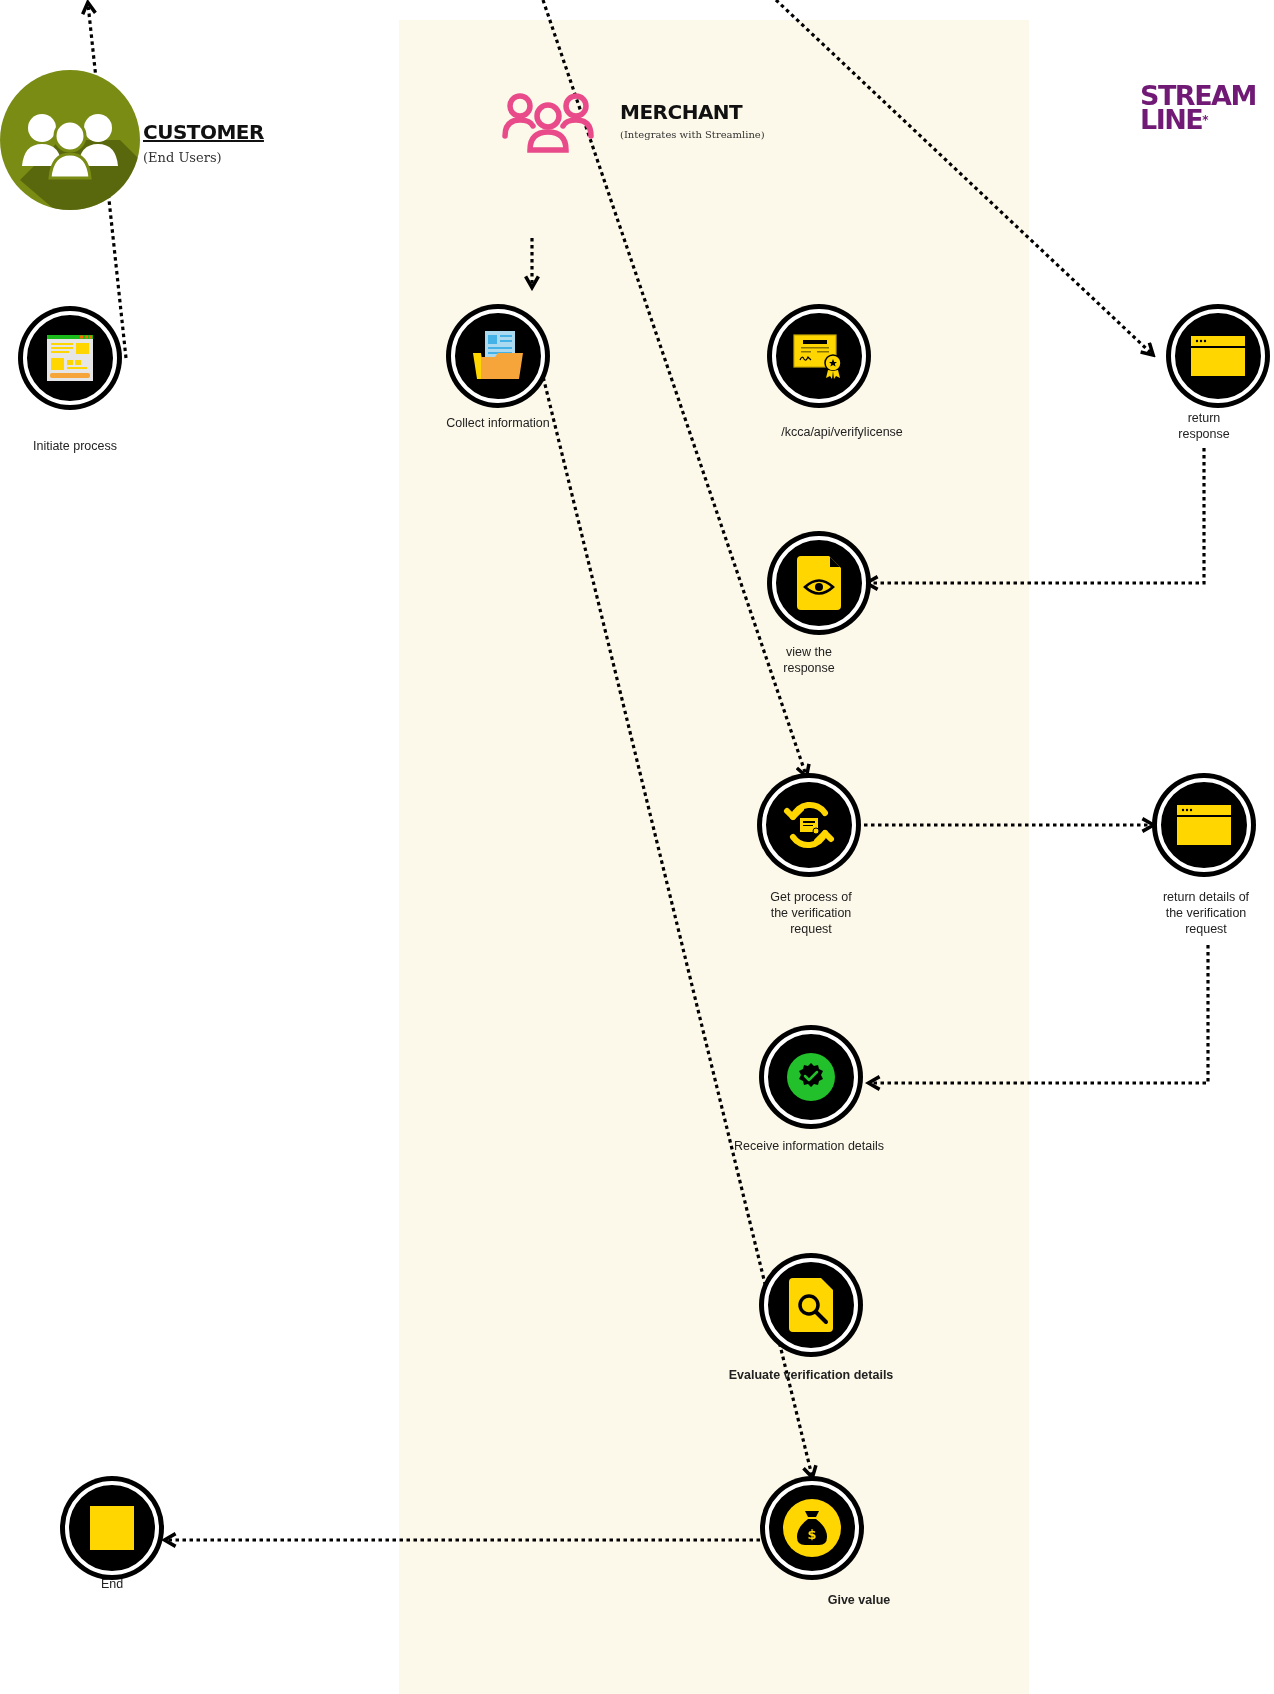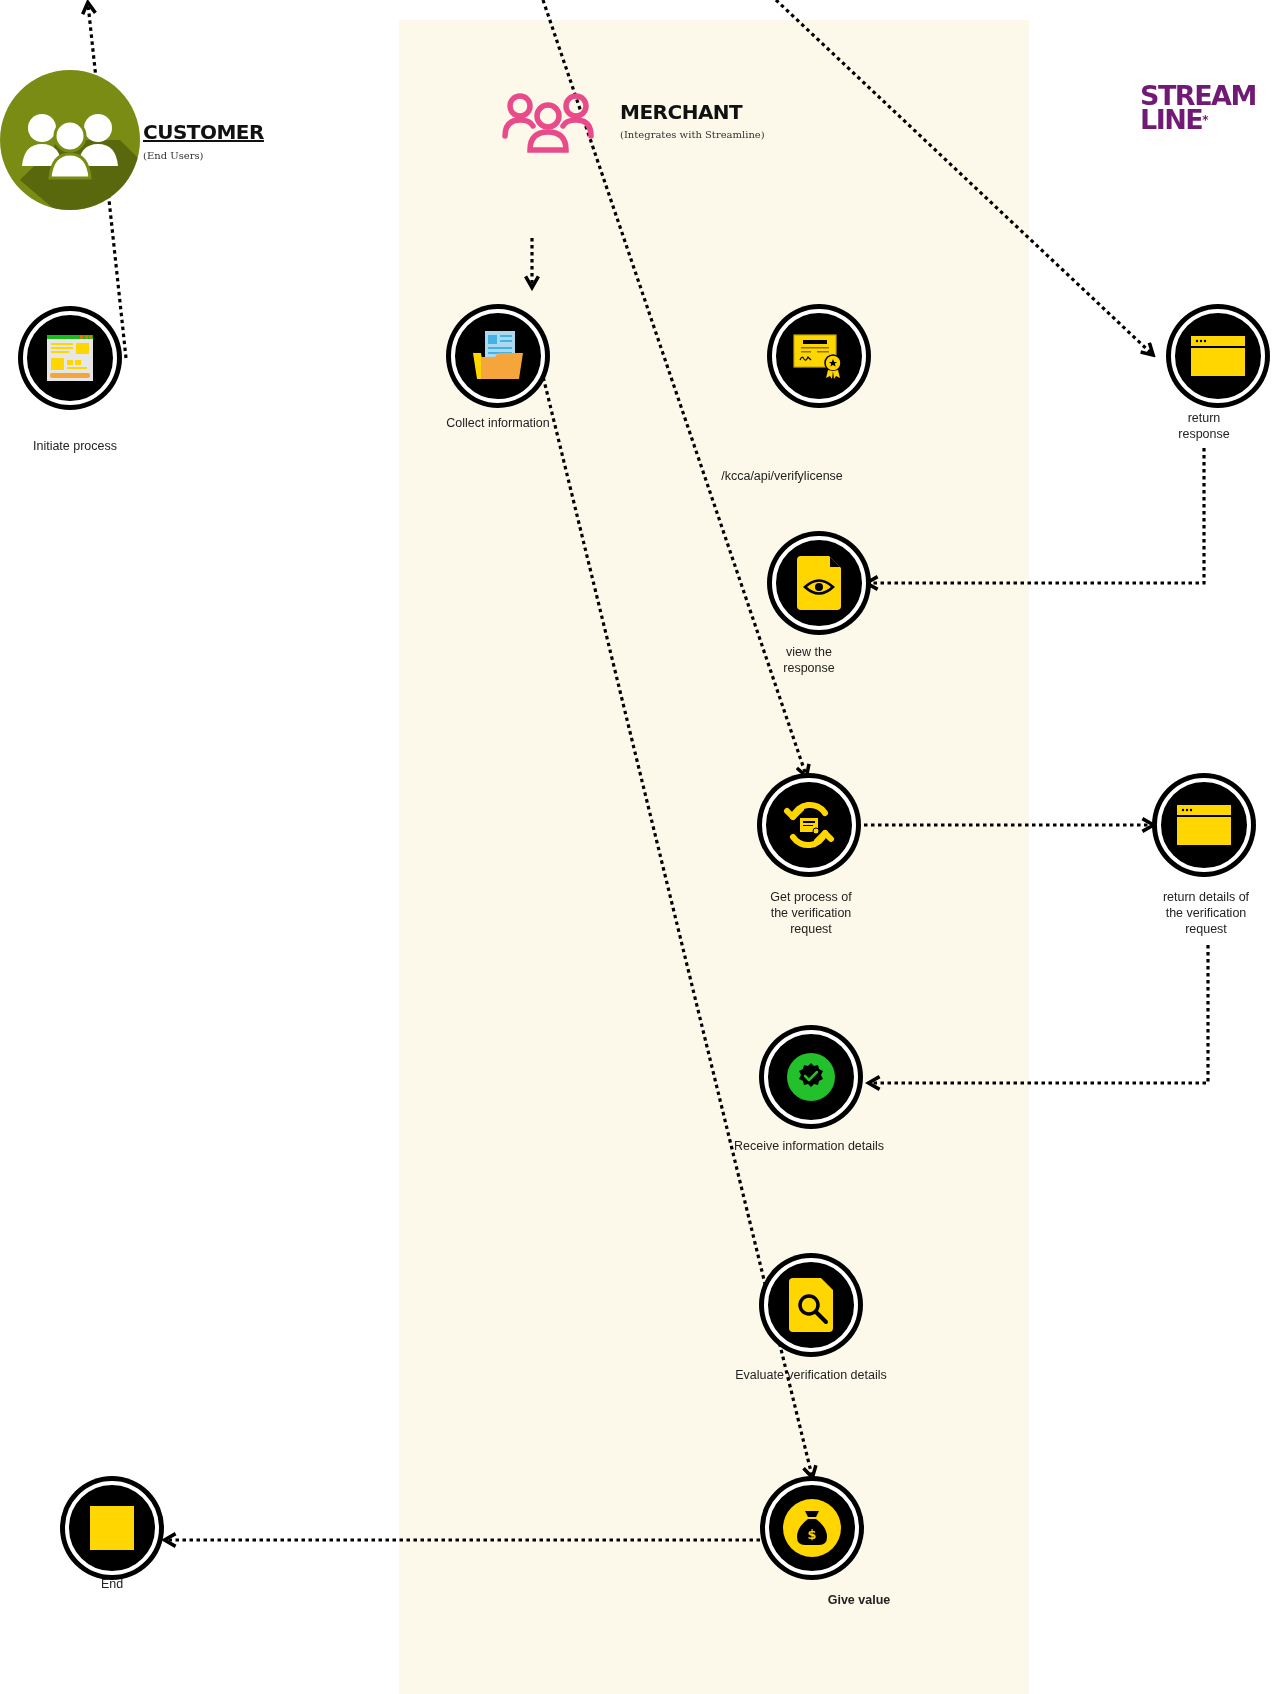--- a/index.html
+++ b/index.html
@@ -4,21 +4,21 @@
 <style>
   html, body { margin:0; padding:0; background:#ffffff; }
   body { width:1274px; height:1694px; position:relative; overflow:hidden; font-family:"DejaVu Sans", sans-serif; }
   .lane { position:absolute; left:399px; top:20px; width:630px; height:1674px; background:#fdf9ea; }
   svg.arrows { position:absolute; left:0; top:0; width:1274px; height:1694px; pointer-events:none; }
   .node { position:absolute; width:104px; height:104px; margin-left:-52px; margin-top:-52px; border-radius:50%; background:#000; box-sizing:border-box; }
   .node::after { content:""; position:absolute; left:5px; top:5px; right:5px; bottom:5px; border-radius:50%; border:4px solid #fff; box-sizing:border-box; }
   .node .ic { position:absolute; left:50%; top:50%; transform:translate(-50%,-50%); z-index:2; }
   .label { position:absolute; width:200px; margin-left:-100px; text-align:center; font-family:"Liberation Sans", sans-serif; font-size:12.5px; color:#222; line-height:16px; }
   .actor-title { position:absolute; font-family:"DejaVu Sans", sans-serif; font-weight:bold; font-size:20px; color:#111; letter-spacing:-0.5px; }
-  .actor-sub { position:absolute; font-family:"DejaVu Serif", serif; font-size:10px; color:#333; }
+  .actor-sub { position:absolute; font-family:"DejaVu Serif", serif; font-size:13px; color:#333; }
   .brand { position:absolute; left:1140px; top:84px; font-family:"DejaVu Sans", sans-serif; font-weight:bold; color:#701a75; font-size:27px; line-height:24px; letter-spacing:-1.5px; }
   .brand sup { font-size:12px; vertical-align:top; }
   .customer-badge { position:absolute; left:0; top:70px; width:140px; height:140px; border-radius:50%; background:#7a8c14; overflow:hidden; }
 </style>
 </head>
 <body>
 
 <div class="lane"></div>
 
 <svg class="arrows" viewBox="0 0 1274 1694">
@@ -112,21 +112,21 @@
     <rect x="10" y="7" width="24" height="4" fill="#000"></rect>
     <rect x="8" y="14" width="28" height="1.5" fill="#8a7400"></rect>
     <rect x="8" y="18" width="10" height="1.5" fill="#8a7400"></rect>
       <rect x="24" y="18" width="12" height="1.5" fill="#8a7400"></rect>
     <path d="M7,27 Q9,22 11,26 Q13,29 15,24 L18,27" fill="none" stroke="#000" stroke-width="1.2"></path>
     <circle cx="40" cy="30" r="8" fill="#ffd600" stroke="#000" stroke-width="1.5"></circle>
     <path d="M40,26 L41.2,29 L44,29 L41.8,30.8 L42.6,33.5 L40,32 L37.4,33.5 L38.2,30.8 L36,29 L38.8,29 Z" fill="#000"></path>
     <path d="M35,37 L33,45 L37,43 L39,46 L40,38 Z M45,37 L47,45 L43,43 L41,46 L40,38 Z" fill="#ffd600"></path>
   </svg>
 </div>
-<div class="label" style="left:782px; top:424px;margin-top:44px;">/kcca/api/verifylicense</div>
+<div class="label" style="left:842px; top:424px;">/kcca/api/verifylicense</div>
 
 <div class="node" style="left:1218px; top:356px;">
   <svg class="ic" width="54" height="40" viewBox="0 0 54 40">
     <rect x="0" y="0" width="54" height="40" fill="#ffd600"></rect>
     <rect x="0" y="10" width="54" height="2" fill="#000"></rect>
     <circle cx="6" cy="5" r="1.2" fill="#000"></circle>
       <circle cx="10" cy="5" r="1.2" fill="#000"></circle>
       <circle cx="14" cy="5" r="1.2" fill="#000"></circle>
   </svg>
 </div>
@@ -190,21 +190,21 @@
 </div>
 <div class="label" style="left:809px; top:1138px;">Receive information details</div>
 
 <div class="node" style="left:811px; top:1305px;">
   <svg class="ic" width="44" height="54" viewBox="0 0 44 54">
     <path d="M4,0 L32,0 L44,12 L44,50 Q44,54 40,54 L4,54 Q0,54 0,50 L0,4 Q0,0 4,0 Z" fill="#ffd600"></path>
     <circle cx="20" cy="27" r="9" fill="none" stroke="#000" stroke-width="3.5"></circle>
     <path d="M27,34 L37,44" stroke="#000" stroke-width="4" stroke-linecap="round"></path>
   </svg>
 </div>
-<div class="label" style="left:811px; top:1367px;">Evaluate  verification details</div>
+<div class="label" style="left:811px; top:1367px;font-weight:bold;">Evaluate  verification details</div>
 
 <div class="node" style="left:812px; top:1528px;">
   <svg class="ic" width="58" height="58" viewBox="0 0 58 58">
     <circle cx="29" cy="29" r="29" fill="#ffd600"></circle>
     <path d="M22,12 L36,12 L33,18 L25,18 Z" fill="#000"></path>
     <path d="M25,20 L33,20 Q44,28 44,38 Q44,46 36,46 L22,46 Q14,46 14,38 Q14,28 25,20 Z" fill="#000"></path>
     <text x="29" y="40" text-anchor="middle" font-family="DejaVu Sans, sans-serif" font-weight="bold" font-size="13" fill="#ffd600">$</text>
   </svg>
 </div>
 <div class="label" style="left:859px; top:1592px;font-weight:bold;">Give value</div>

